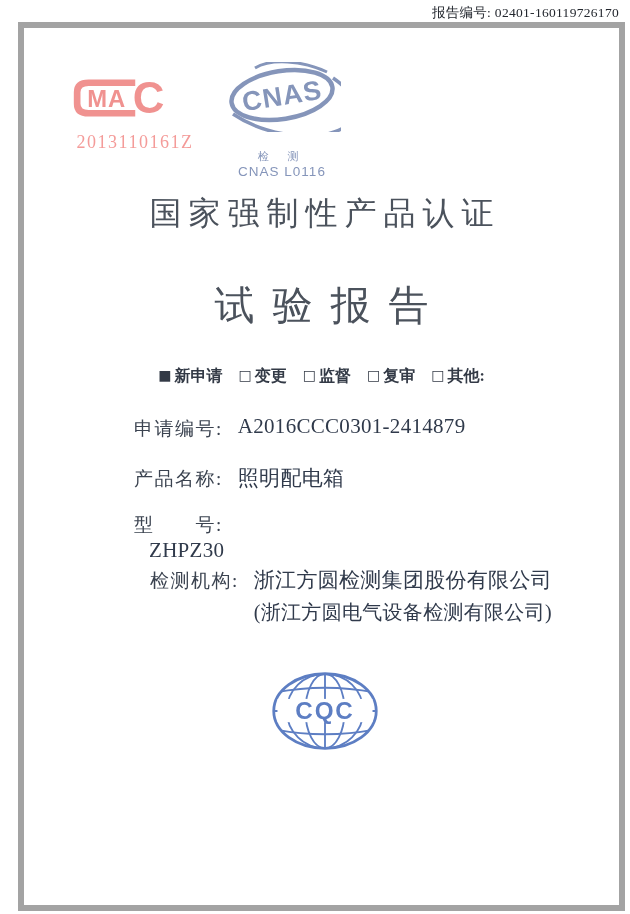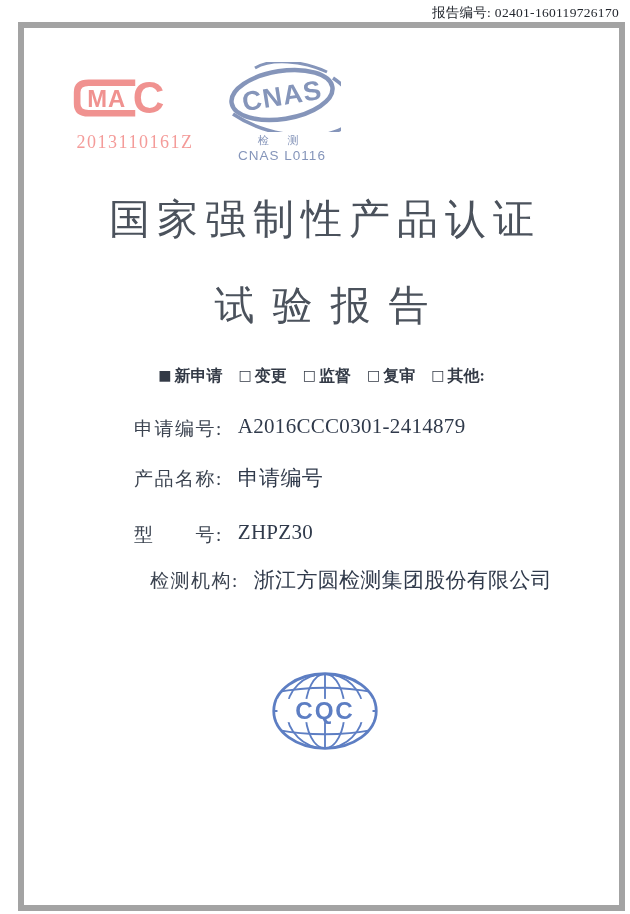--- a/index.html
+++ b/index.html
@@ -16,46 +16,46 @@
     position:absolute;left:18px;top:22px;width:595px;height:877px;
     border:6px solid #a3a3a3;
   }
   
   .cma-block{position:absolute;left:48px;top:50px;width:126px;text-align:center;}
   .cma-num{
     font-size:18px;color:#f49b99;letter-spacing:1.5px;margin-top:14px;
     font-weight:500;white-space:nowrap;
   }
   .cnas-block{position:absolute;left:196px;top:34px;width:124px;text-align:center;color:#8595ba;}
-  .cnas-cap1{font-size:11px;letter-spacing:8px;margin-top:1px;white-space:pre;}
+  .cnas-cap1{font-size:11px;letter-spacing:8px;margin-top:17px;white-space:pre;}
   .cnas-cap2{font-size:13.5px;letter-spacing:1px;font-family:"Liberation Sans","DejaVu Sans",sans-serif;white-space:nowrap;}
   
   .title1{
     position:absolute;top:164px;left:0;width:100%;text-align:center;
-    font-size:41px;letter-spacing:7px;text-indent:7px;color:#4b525c;font-weight:400;
+    font-size:32px;letter-spacing:7px;text-indent:7px;color:#4b525c;font-weight:400;
     white-space:nowrap;
   }
   .title2{
     position:absolute;top:250px;left:0;width:100%;text-align:center;
     font-size:40px;letter-spacing:18px;text-indent:18px;color:#4b525c;font-weight:400;
     white-space:nowrap;
   }
   
   .checkrow{
     position:absolute;top:338px;left:0;width:100%;text-align:center;
     font-size:16px;font-weight:600;color:#333a46;white-space:nowrap;
   }
   .opt{margin:8px 6px;}
   .opt .box{
     font-family:"DejaVu Sans",sans-serif;font-size:14px;margin-right:3px;
     position:relative;top:-1px;
   }
   
   .frow{position:absolute;left:110px;display:flex;align-items:flex-start;white-space:nowrap;}
-  .frow.f0{top:386px;} .frow.f1{top:436px;} .frow.f2{top:492px;} .frow.f3{top:538px;margin-left:16px;}
+  .frow.f0{top:386px;} .frow.f1{top:436px;} .frow.f2{top:482px;flex-direction:column;} .frow.f3{top:538px;margin-left:16px;}
   .flabel{
     font-size:19px;color:#3b4350;letter-spacing:1.5px;white-space:pre;
     padding-top:2px;flex:0 0 auto;
   }
   .fval-col{margin-left:15px;}
   .fvalue{font-size:21px;color:#303a4b;letter-spacing:0.3px;}
   .fvalue2{font-size:20px;color:#303a4b;letter-spacing:0.3px;margin-top:5px;}
   
   .cqc-block{position:absolute;left:246px;top:642px;width:110px;height:82px;}
   svg{display:block;}
@@ -105,30 +105,31 @@
       <span class="opt"><span class="box">□</span><span>复审</span></span>
       <span class="opt"><span class="box">□</span><span>其他:</span></span>
     </div>
 
     <div class="frow f0">
       <span class="flabel">申请编号:</span>
       <span class="fval-col"><span class="fvalue">A2016CCC0301-2414879</span></span>
     </div>
     <div class="frow f1">
       <span class="flabel">产品名称:</span>
-      <span class="fval-col"><span class="fvalue">申请编号</span></span>
+      <span class="fval-col"><span class="fvalue">照明配电箱</span></span>
     </div>
     <div class="frow f2">
       <span class="flabel">型　　号:</span>
       <span class="fval-col"><span class="fvalue">ZHPZ30</span></span>
     </div>
     <div class="frow f3">
       <span class="flabel">检测机构:</span>
       <span class="fval-col">
         <div class="fvalue">浙江方圆检测集团股份有限公司</div>
+        <div class="fvalue2">(浙江方圆电气设备检测有限公司)</div>
       </span>
     </div>
 
     <div class="cqc-block">
       <svg width="110" height="82" viewBox="0 0 118 88">
         <defs>
           <clipPath id="globeclip">
               <ellipse cx="59" cy="44" rx="55" ry="40"></ellipse>
             </clipPath>
         </defs>

